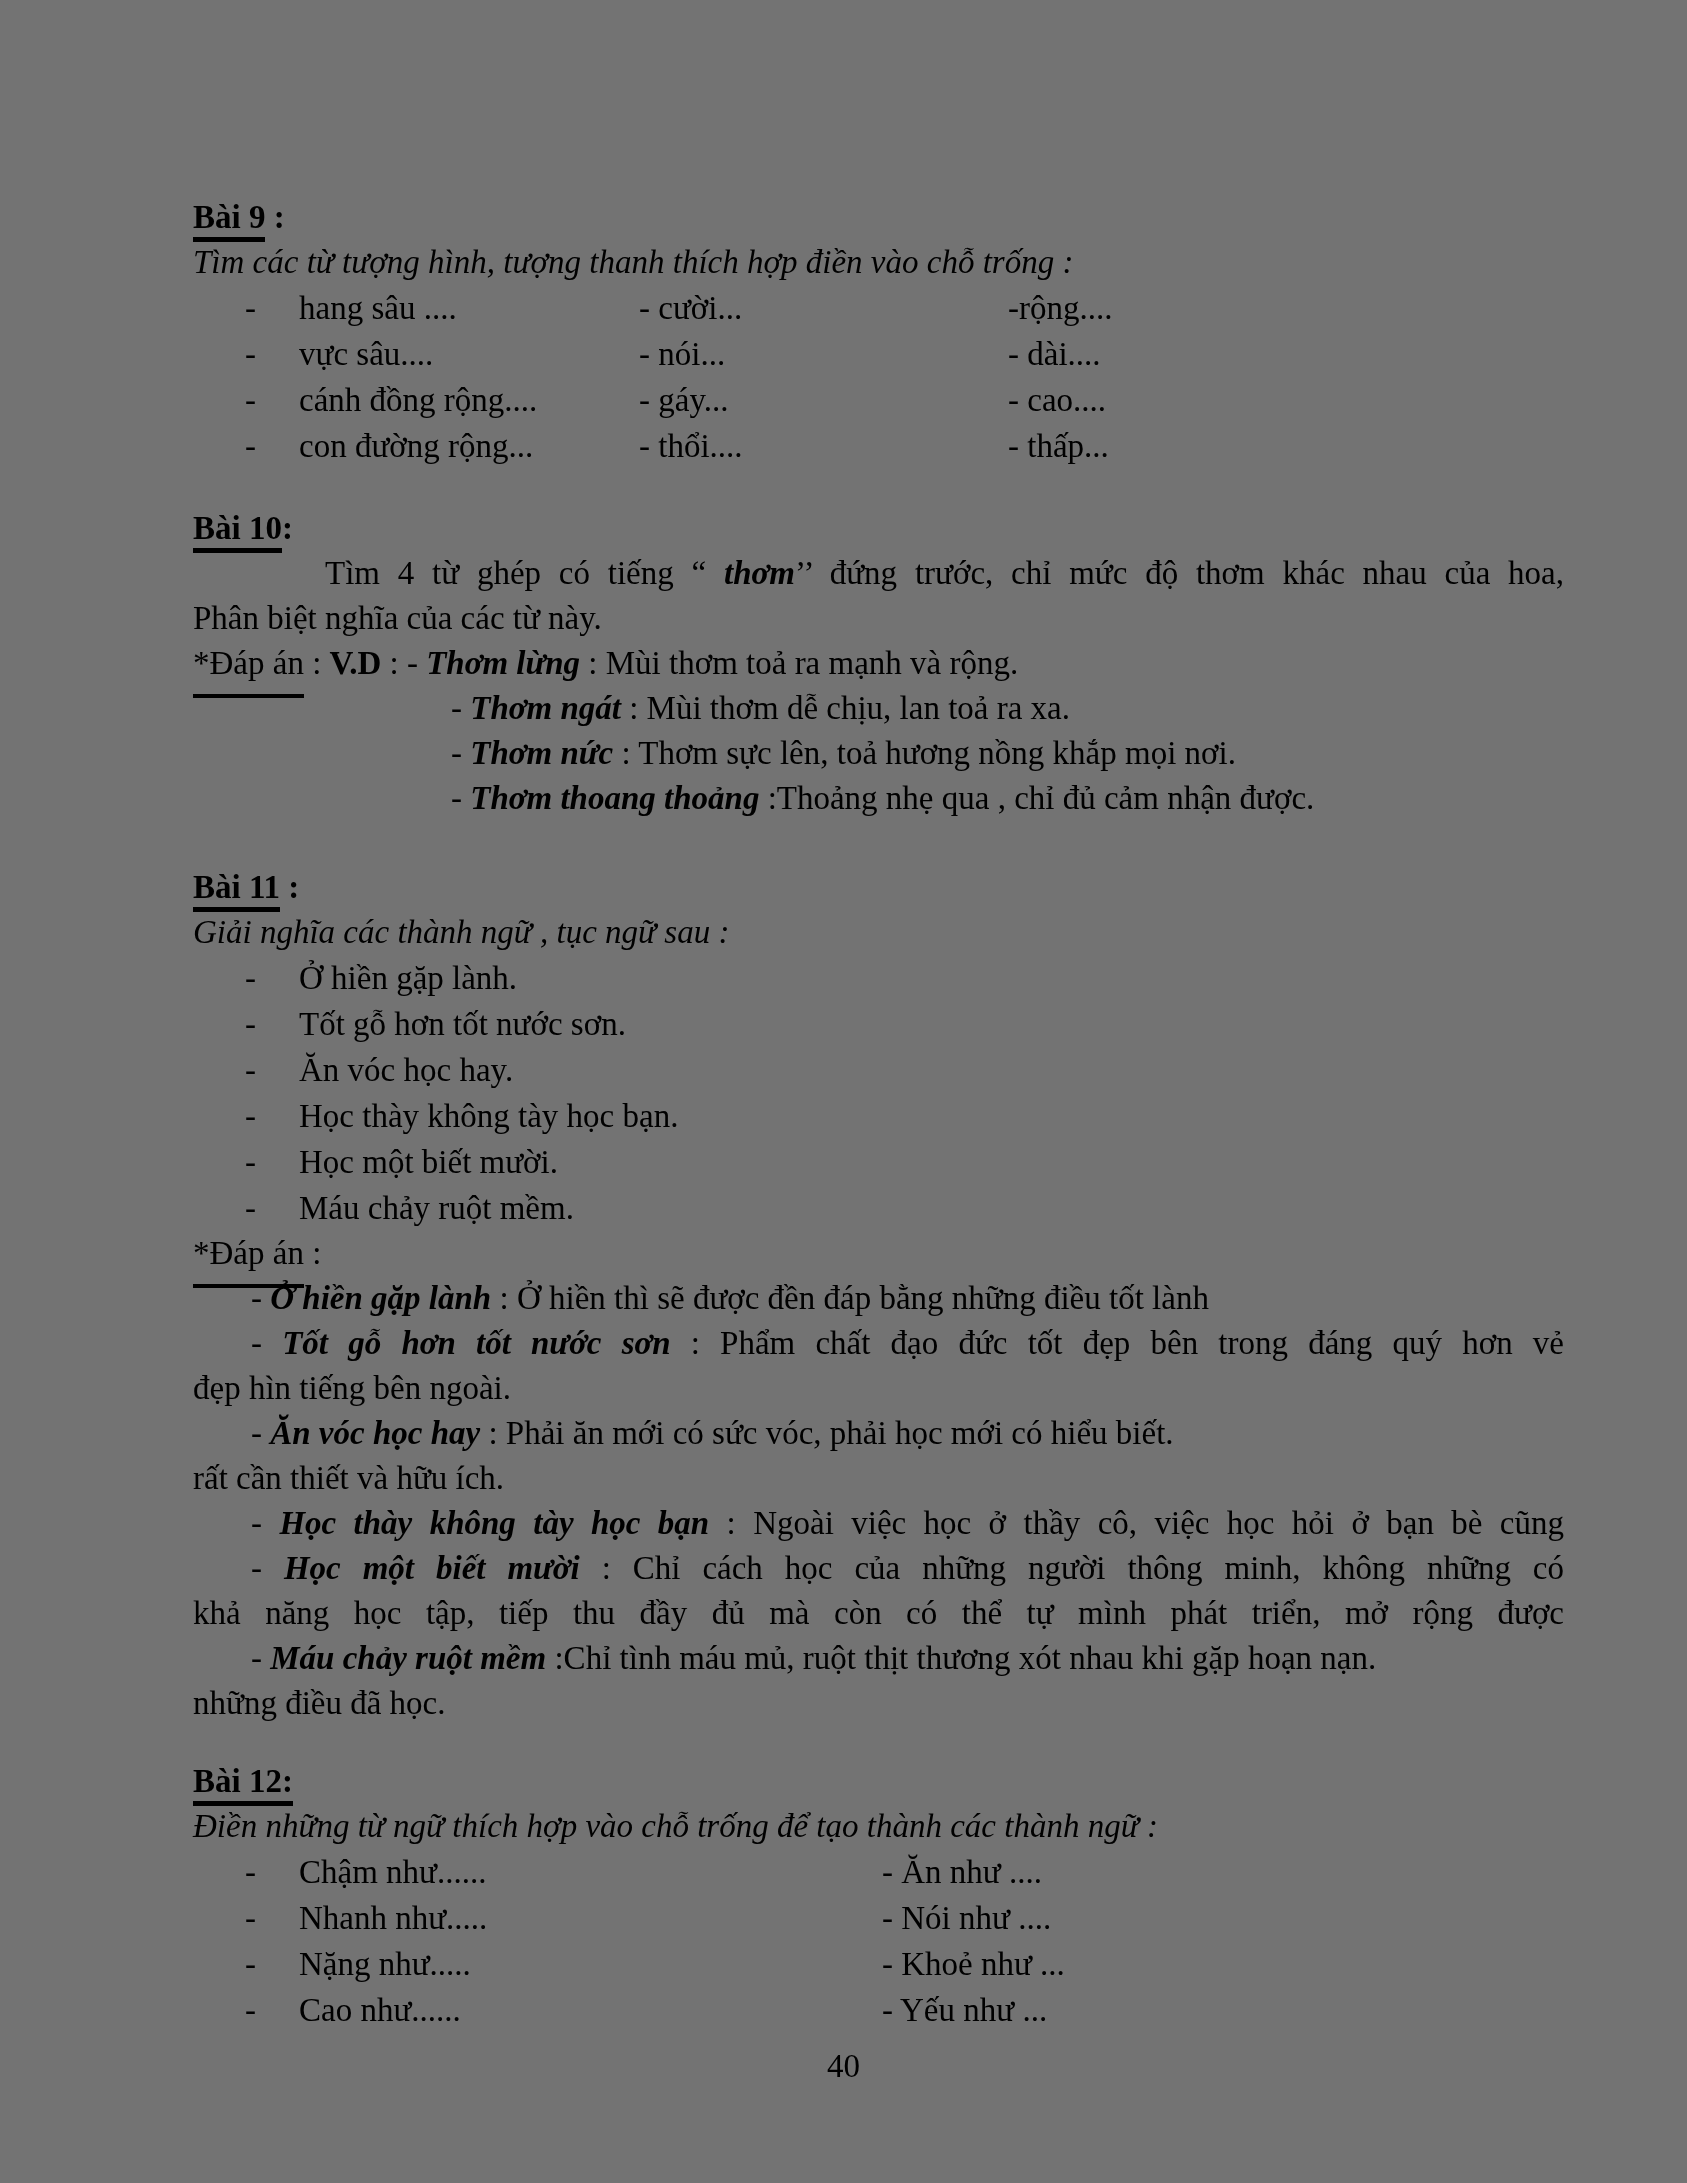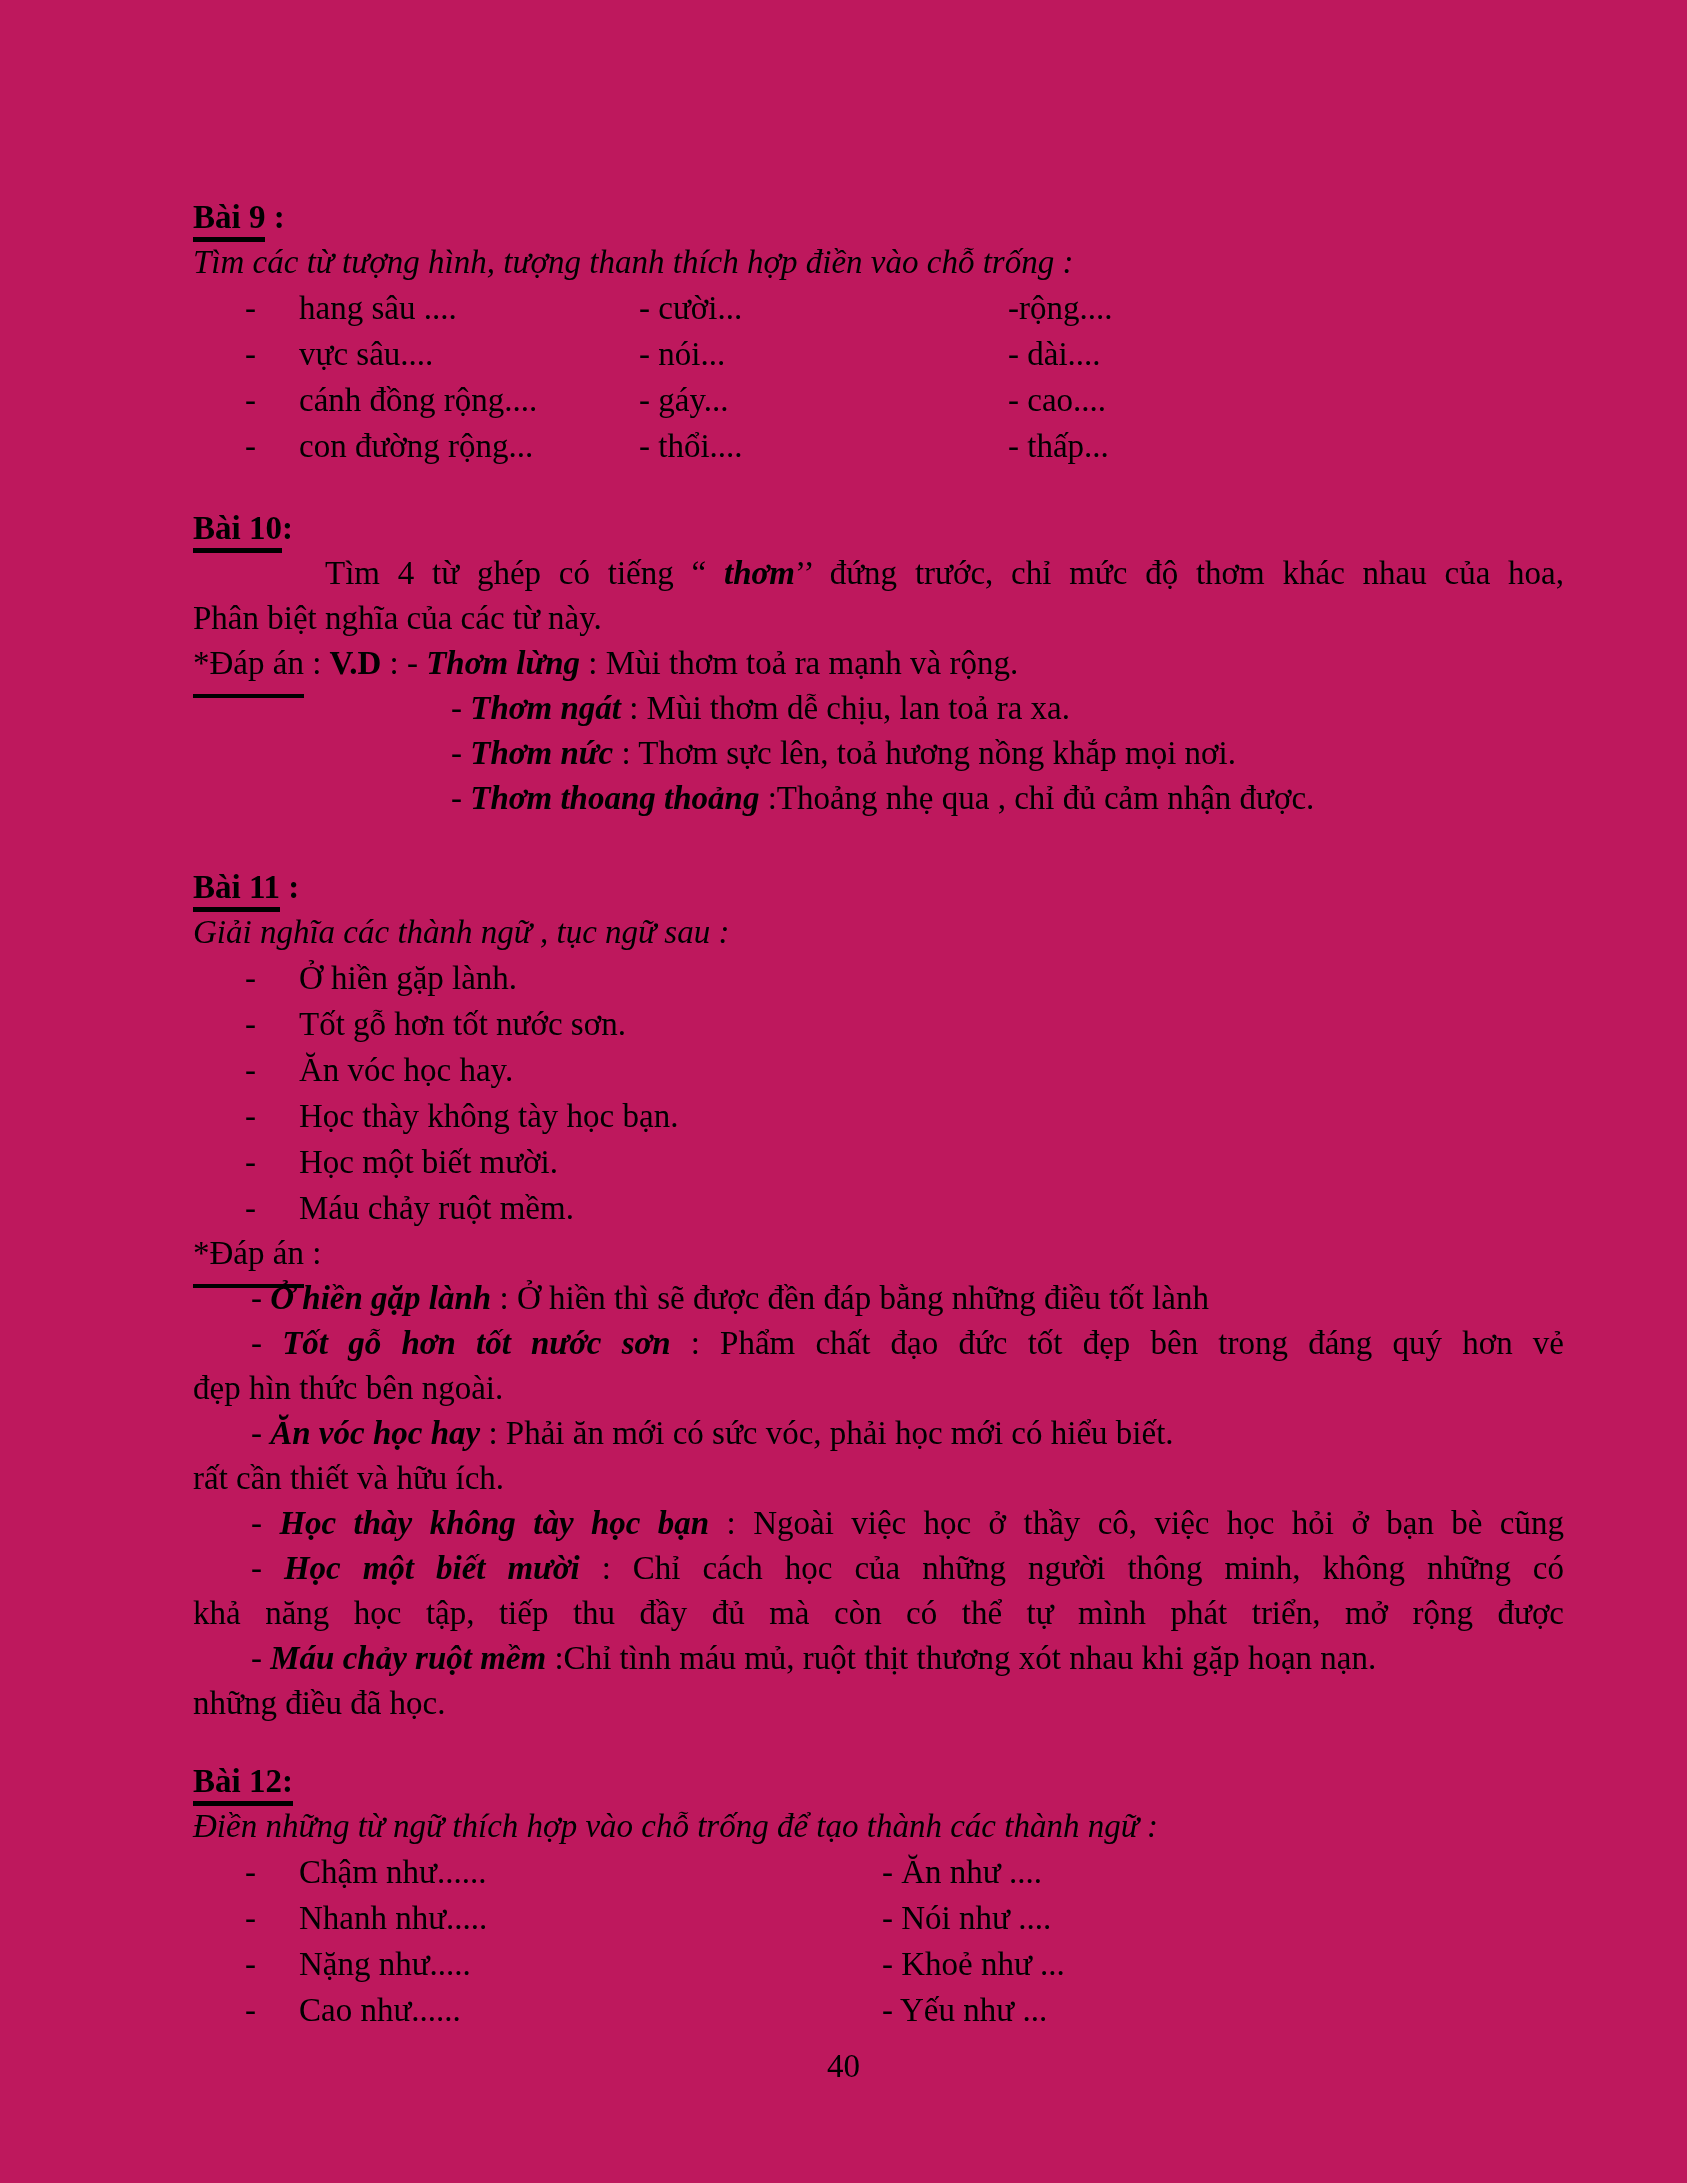--- a/index.html
+++ b/index.html
@@ -1,20 +1,20 @@
 <!DOCTYPE html>
 <html style="font-size:10.6px"><head>
 <meta charset="utf-8">
 <style>
   html, body { margin: 0; padding: 0; background: #e8e8e8; }
   .page {
     position: relative;
     width: 1687px;
     height: 2183px;
-    background: #be185d;
+    background: #737373;
     color: #000000;
     font-family: "Liberation Serif", "DejaVu Serif", serif;
     font-size: 33px;
     overflow: hidden;
   }
   .section { position: absolute; left: 193px; width: 1371px; }
   .line { line-height: 45px; }
   .heading-line { line-height: 45px; font-weight: bold; }
   .hu { border-bottom: 5.3px solid #000; padding-bottom: 2px; }
   .italic { font-style: italic; }
@@ -129,21 +129,21 @@
     </div>
     <div class="line">
       <span class="iu">*Đáp án</span><span> :</span>
     </div>
     <div class="line" style="padding-left:58px;">
       <span>- </span><span class="bi">Ở hiền gặp lành</span><span> : Ở hiền thì sẽ được đền đáp bằng những điều tốt lành</span>
     </div>
     <div class="line justify" style="padding-left:58px;">
       <span>- </span><span class="bi">Tốt gỗ hơn tốt nước sơn</span><span> : Phẩm chất đạo đức tốt đẹp bên trong đáng quý hơn vẻ</span>
     </div>
-    <div class="line">đẹp hìn thức bên ngoài.</div>
+    <div class="line">đẹp hìn tiếng bên ngoài.</div>
     <div class="line" style="padding-left:58px;">
       <span>- </span><span class="bi">Ăn vóc học hay</span><span> : Phải ăn mới có sức vóc, phải học mới có hiểu biết.</span>
     </div>
     <div class="line">rất cần thiết và hữu ích.</div>
     <div class="line justify" style="padding-left:58px;">
       <span>- </span><span class="bi">Học thày không tày học bạn</span><span> : Ngoài việc học ở thầy cô, việc học hỏi ở bạn bè cũng</span>
     </div>
     <div class="line justify" style="padding-left:58px;">
       <span>- </span><span class="bi">Học một biết mười</span><span> : Chỉ cách học của những người thông minh, không những có</span>
     </div>

